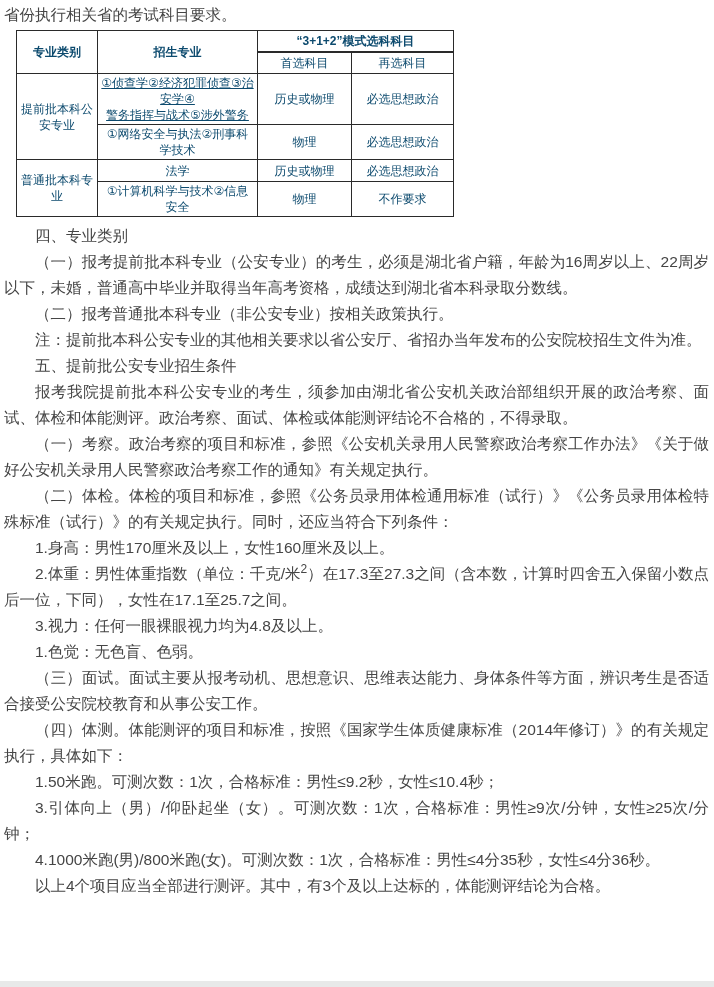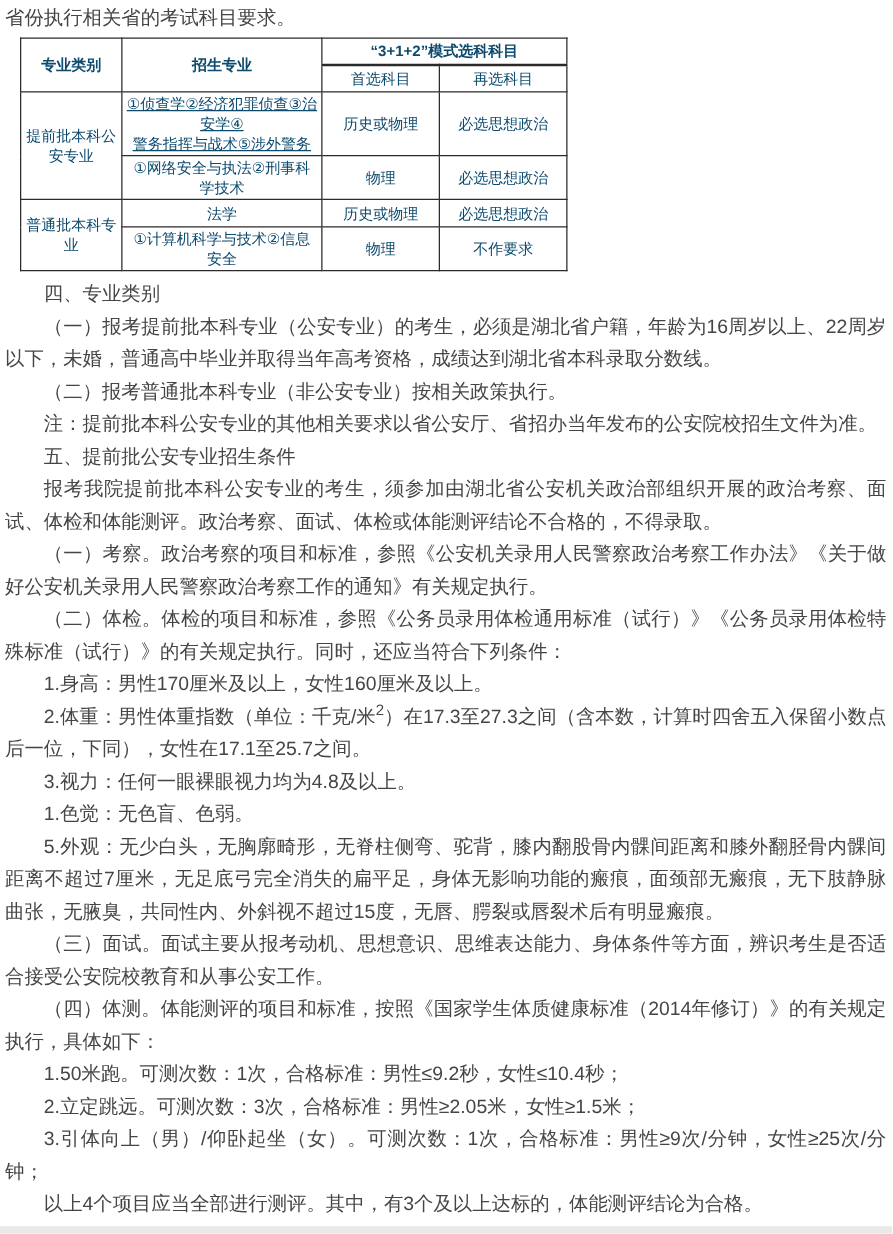--- a/index.html
+++ b/index.html
@@ -119,23 +119,22 @@
   <p>（二）报考普通批本科专业（非公安专业）按相关政策执行。</p>
   <p>注：提前批本科公安专业的其他相关要求以省公安厅、省招办当年发布的公安院校招生文件为准。</p>
   <p>五、提前批公安专业招生条件</p>
   <p>报考我院提前批本科公安专业的考生，须参加由湖北省公安机关政治部组织开展的政治考察、面试、体检和体能测评。政治考察、面试、体检或体能测评结论不合格的，不得录取。</p>
   <p>（一）考察。政治考察的项目和标准，参照《公安机关录用人民警察政治考察工作办法》《关于做好公安机关录用人民警察政治考察工作的通知》有关规定执行。</p>
   <p>（二）体检。体检的项目和标准，参照《公务员录用体检通用标准（试行）》《公务员录用体检特殊标准（试行）》的有关规定执行。同时，还应当符合下列条件：</p>
   <p>1.身高：男性170厘米及以上，女性160厘米及以上。</p>
   <p><span>2.体重：男性体重指数（单位：千克/米</span><sup class="sq">2</sup><span>）在17.3至27.3之间（含本数，计算时四舍五入保留小数点后一位，下同），女性在17.1至25.7之间。</span></p>
   <p>3.视力：任何一眼裸眼视力均为4.8及以上。</p>
   <p>1.色觉：无色盲、色弱。</p>
-  <p>5.外观：无少白头，无胸廓畸形，无脊柱侧弯、驼背，膝内翻股骨内髁间距离和膝外翻胫骨内髁间距离不超过7厘米，无足底弓完全消失的扁平足，身体无影响功能的瘢痕，面颈部无瘢痕，无下肢静脉曲张，无腋臭，共同性内、外斜视不超过15度，无唇、腭裂或唇裂术后有明显瘢痕。</p>
   <p>（三）面试。面试主要从报考动机、思想意识、思维表达能力、身体条件等方面，辨识考生是否适合接受公安院校教育和从事公安工作。</p>
   <p>（四）体测。体能测评的项目和标准，按照《国家学生体质健康标准（2014年修订）》的有关规定执行，具体如下：</p>
   <p>1.50米跑。可测次数：1次，合格标准：男性≤9.2秒，女性≤10.4秒；</p>
-  <p>2.立定跳远。可测次数：3次，合格标准：男性≥2.05米，女性≥1.5米；</p>
   <p>3.引体向上（男）/仰卧起坐（女）。可测次数：1次，合格标准：男性≥9次/分钟，女性≥25次/分钟；</p>
+  <p>4.1000米跑(男)/800米跑(女)。可测次数：1次，合格标准：男性≤4分35秒，女性≤4分36秒。</p>
   <p>以上4个项目应当全部进行测评。其中，有3个及以上达标的，体能测评结论为合格。</p>
 
 </div>
 
 <div class="bottom-bar"></div>
 
 </body></html>

